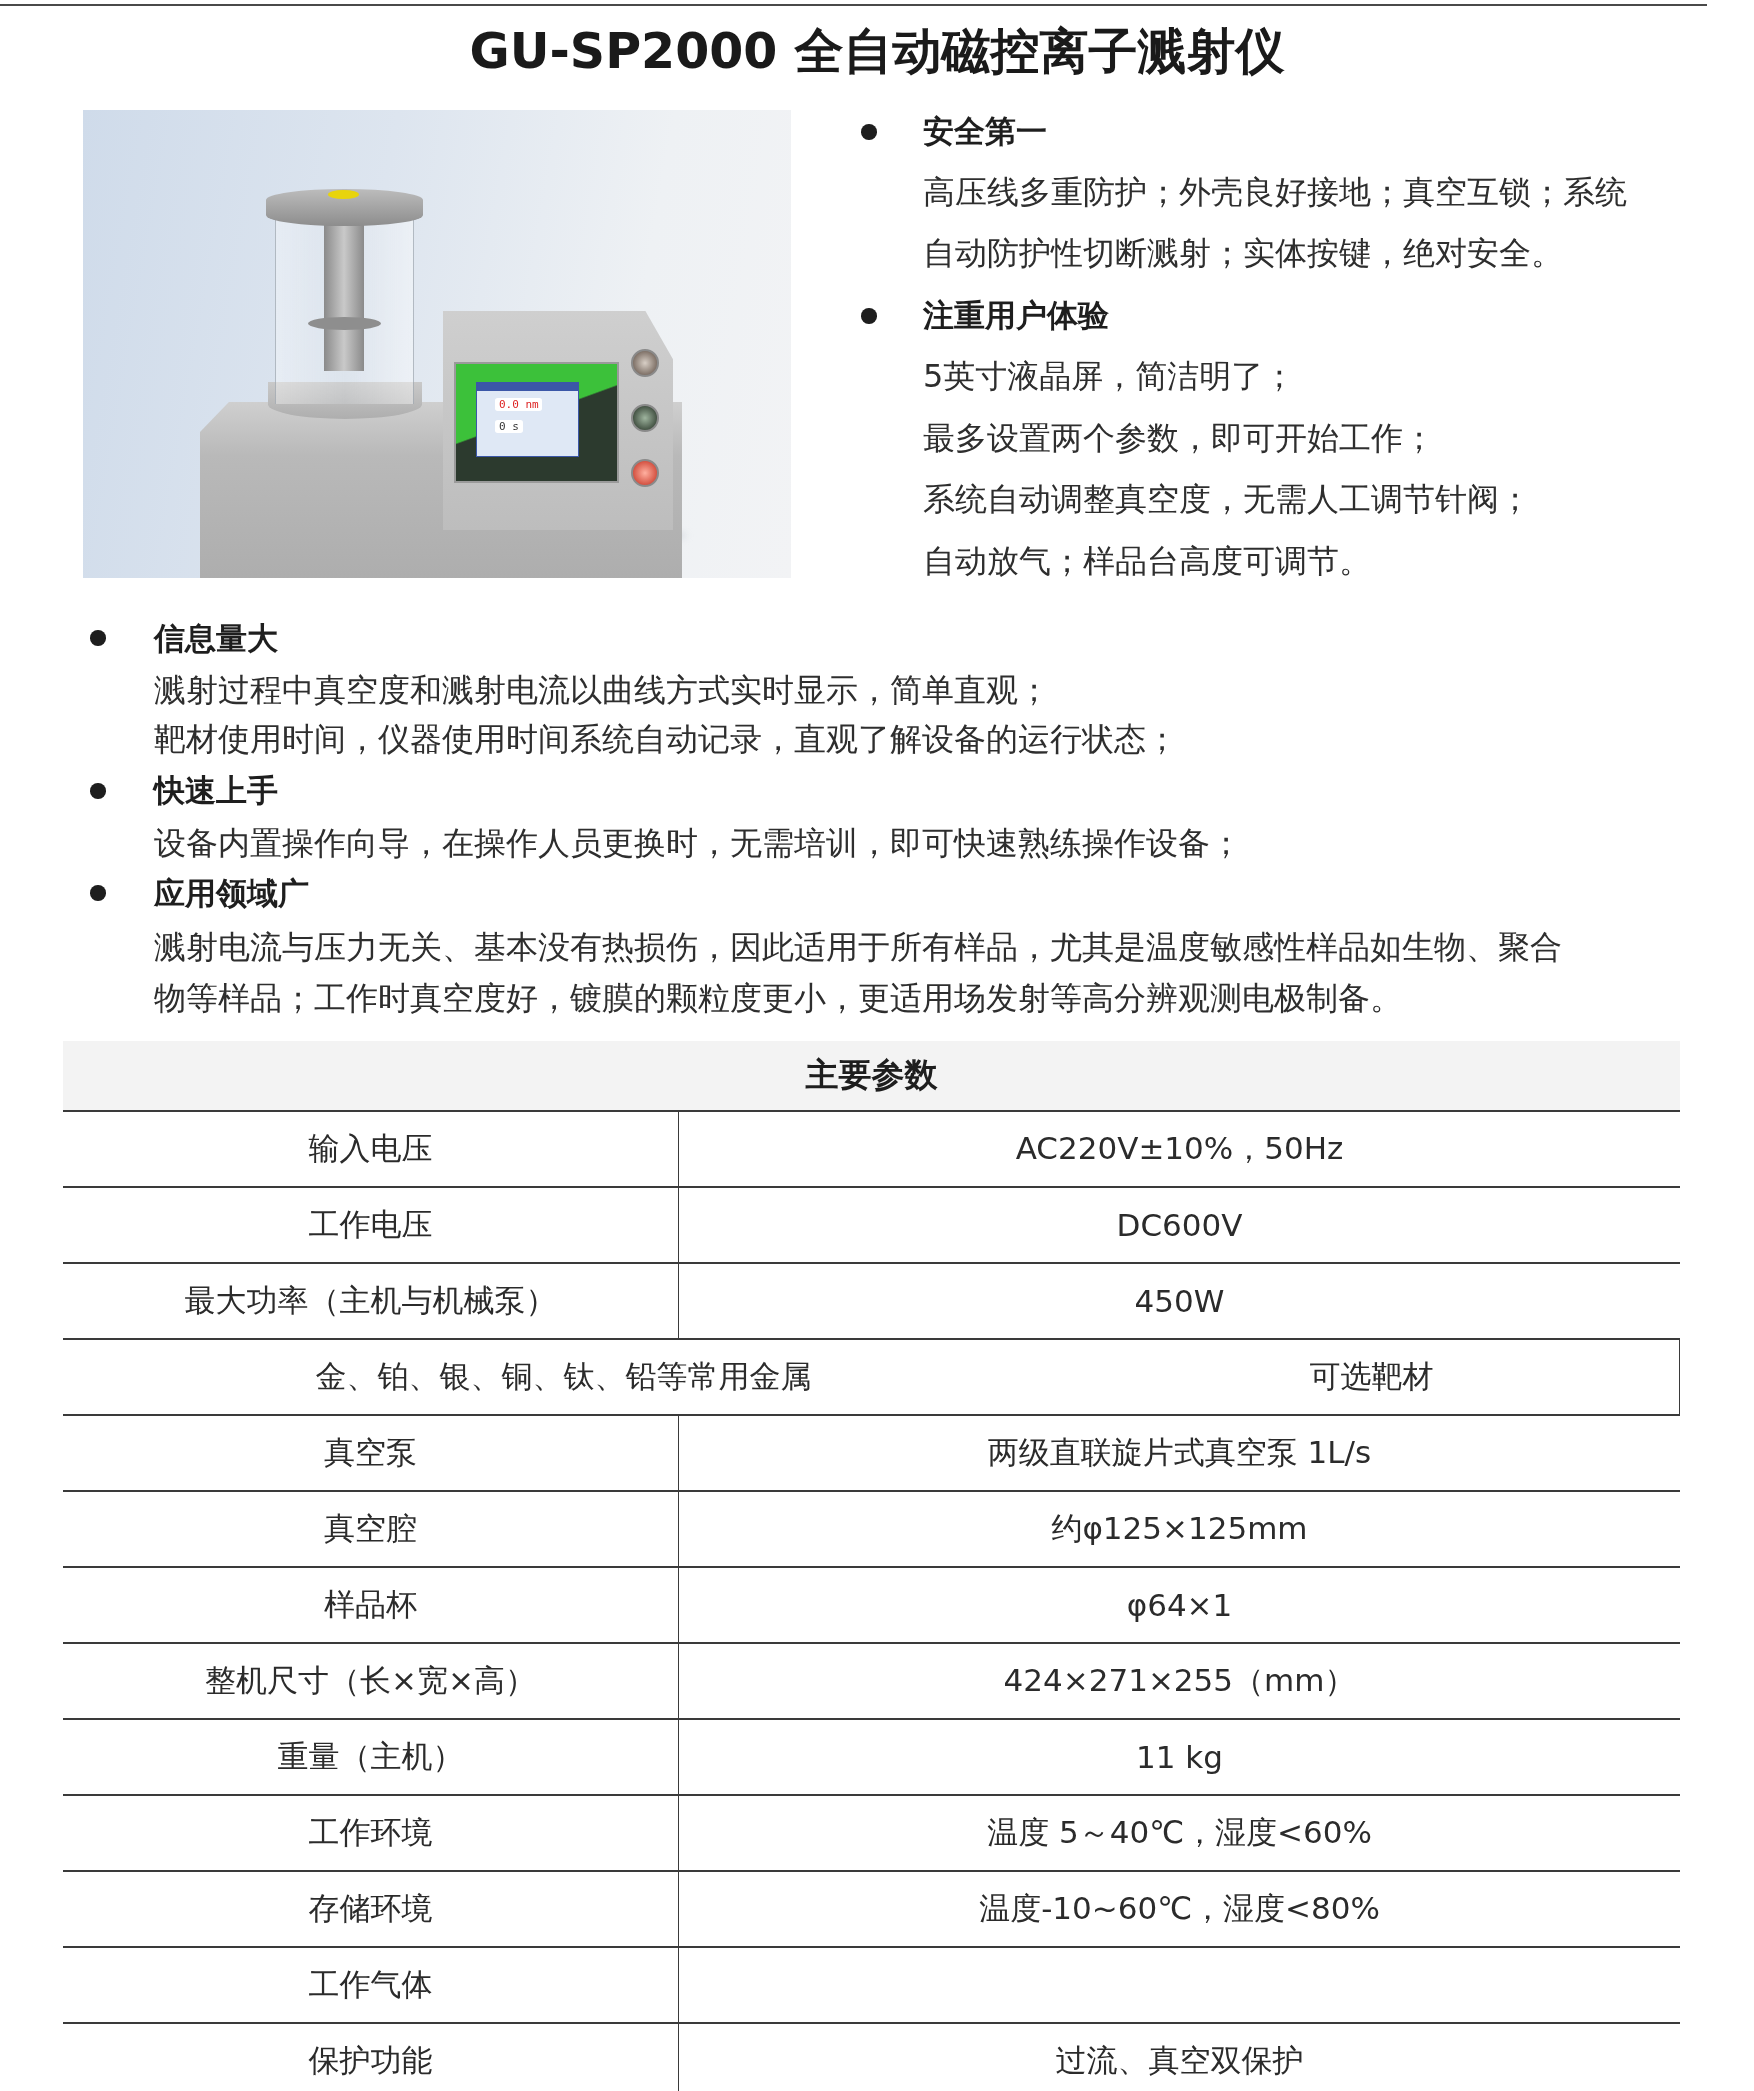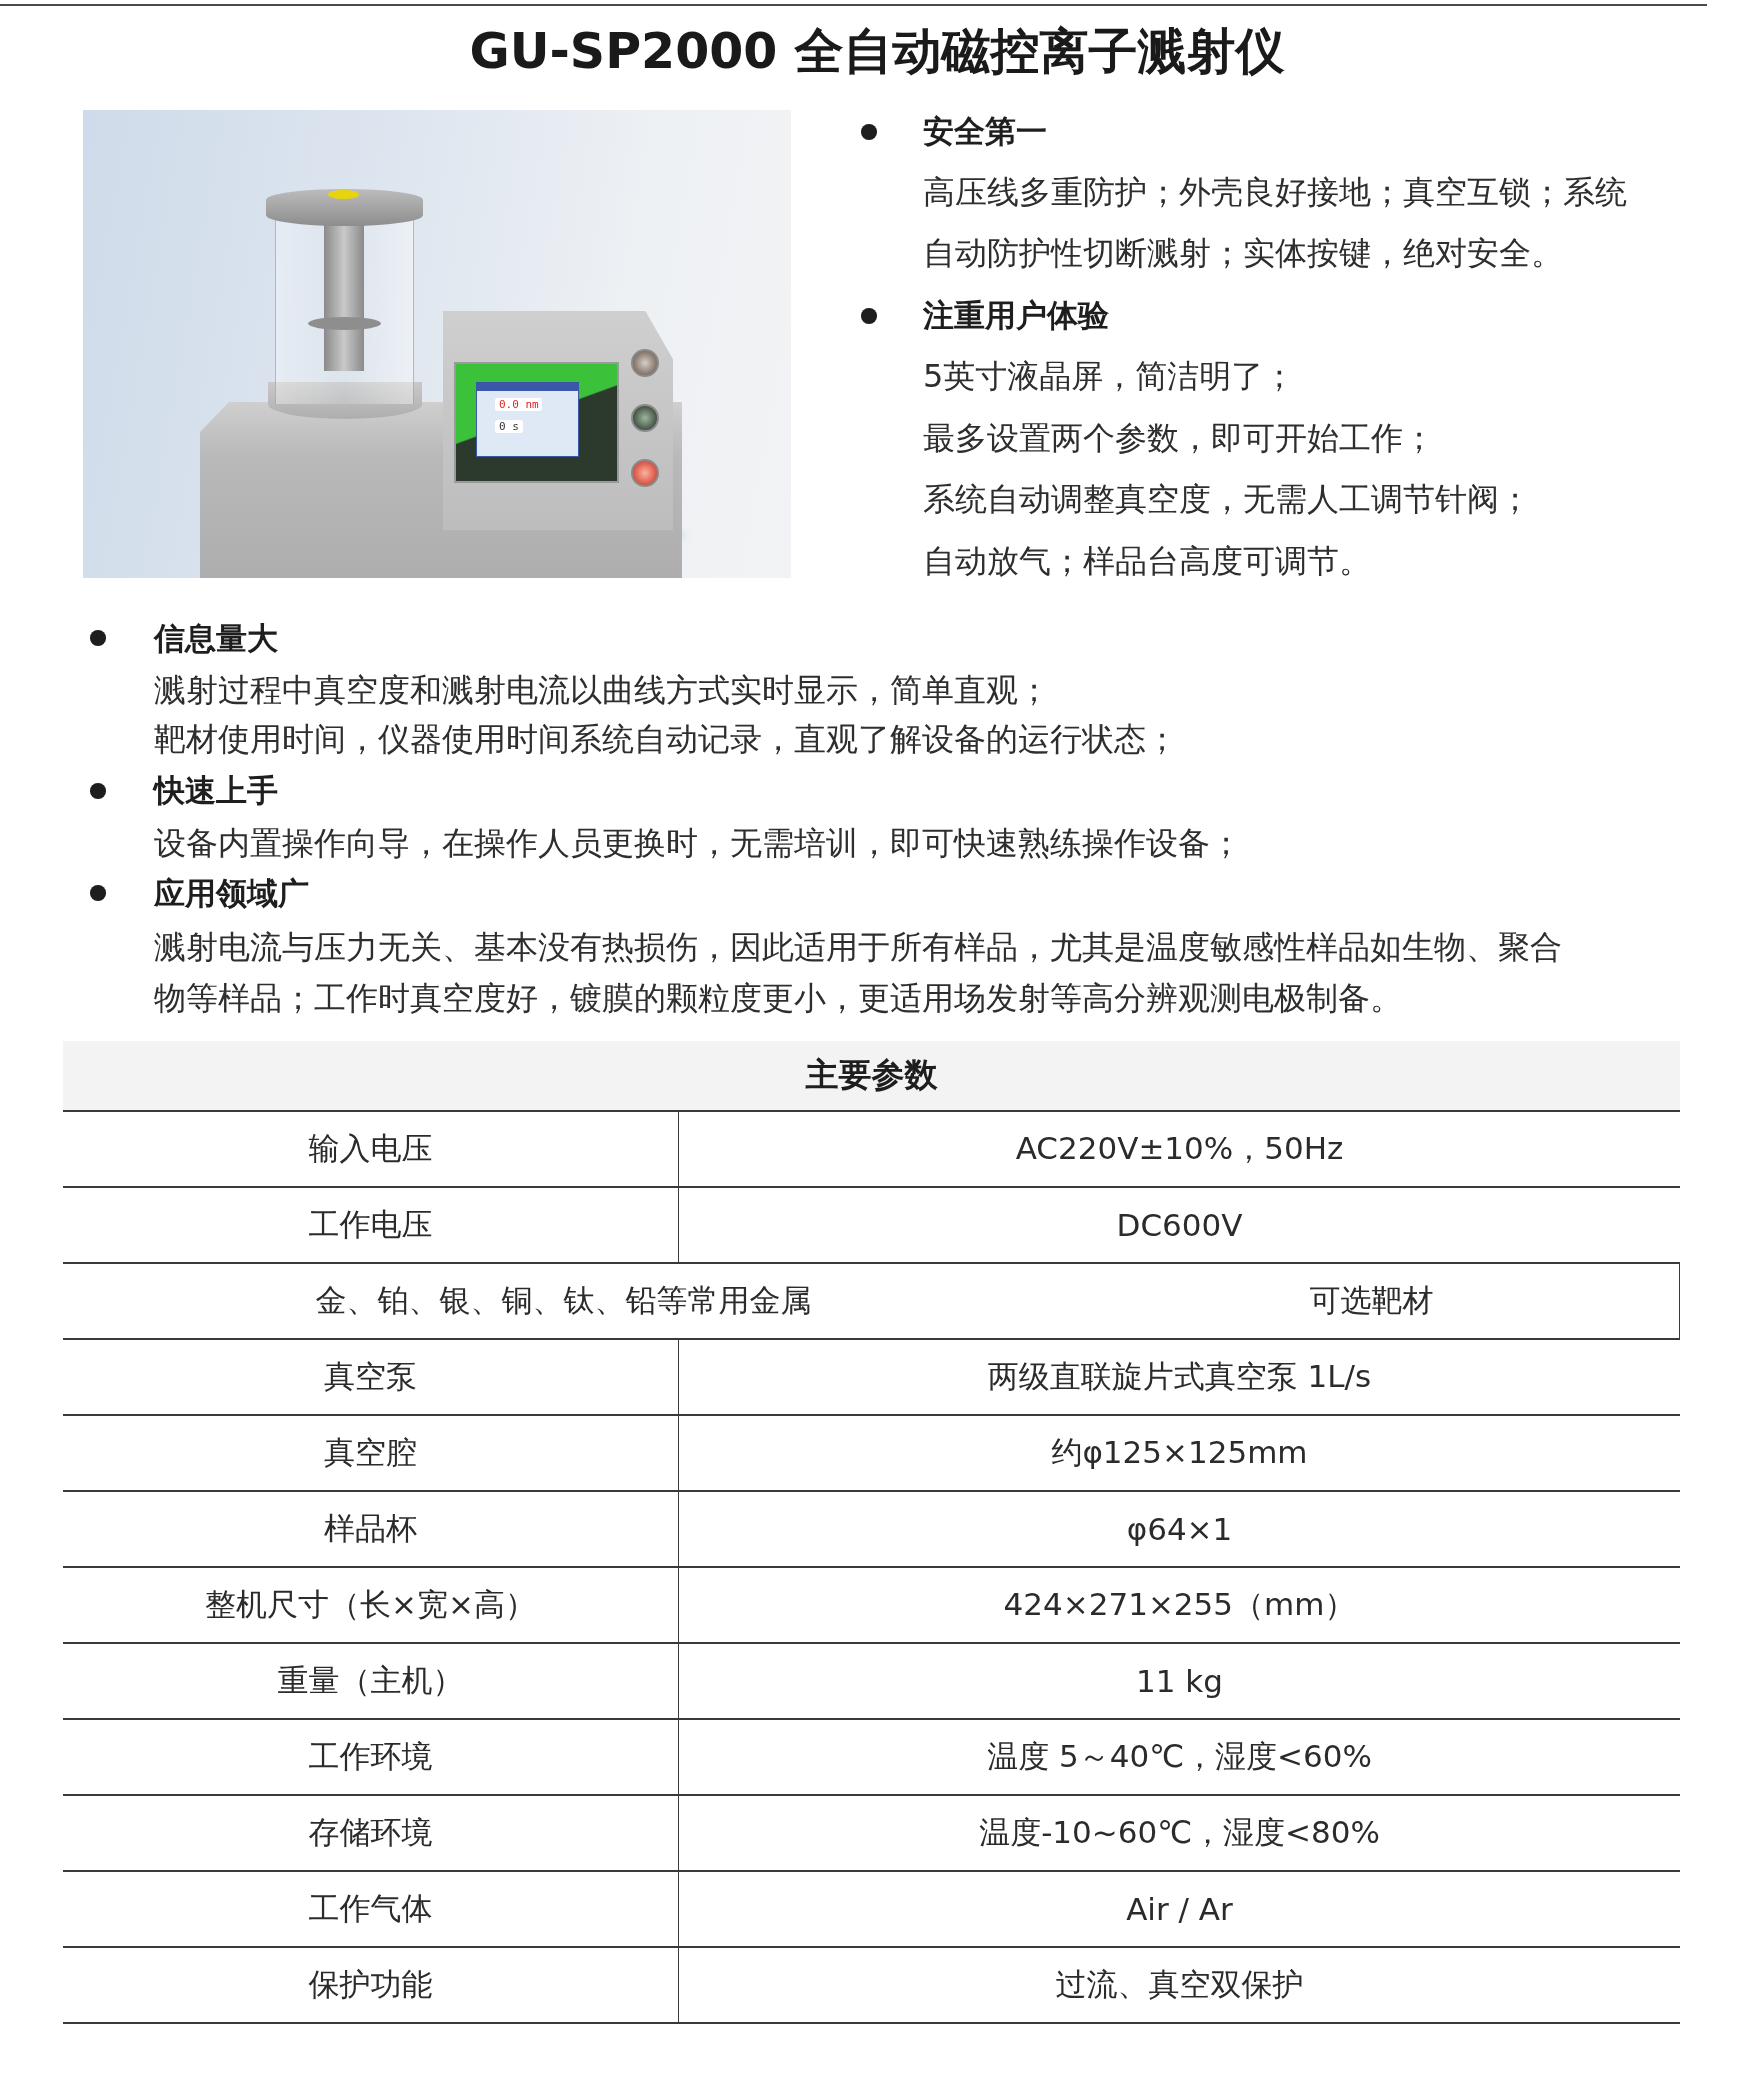--- a/index.html
+++ b/index.html
@@ -138,20 +138,24 @@
   <div class="t-head">主要参数</div>
   <div class="t-row">
       <div class="t-cell t-key">输入电压</div>
       <div class="t-cell t-val">AC220V±10%，50Hz</div>
     </div>
   <div class="t-row">
       <div class="t-cell t-key">工作电压</div>
       <div class="t-cell t-val">DC600V</div>
     </div>
   <div class="t-row">
+      <div class="t-cell t-key">最大功率（主机与机械泵）</div>
+      <div class="t-cell t-val">450W</div>
+    </div>
+  <div class="t-row">
       <div class="t-cell t-val">金、铂、银、铜、钛、铅等常用金属</div>
       <div class="t-cell t-key">可选靶材</div>
     </div>
   <div class="t-row">
       <div class="t-cell t-key">真空泵</div>
       <div class="t-cell t-val">两级直联旋片式真空泵 1L/s</div>
     </div>
   <div class="t-row">
       <div class="t-cell t-key">真空腔</div>
       <div class="t-cell t-val">约φ125×125mm</div>
@@ -171,20 +175,19 @@
   <div class="t-row">
       <div class="t-cell t-key">工作环境</div>
       <div class="t-cell t-val">温度 5～40℃，湿度&lt;60%</div>
     </div>
   <div class="t-row">
       <div class="t-cell t-key">存储环境</div>
       <div class="t-cell t-val">温度-10~60℃，湿度&lt;80%</div>
     </div>
   <div class="t-row">
       <div class="t-cell t-key">工作气体</div>
-      <div class="t-cell t-val">Air / Ar</div>
     </div>
   <div class="t-row">
       <div class="t-cell t-key">保护功能</div>
       <div class="t-cell t-val">过流、真空双保护</div>
     </div>
 </div>
 
 
 </body></html>

